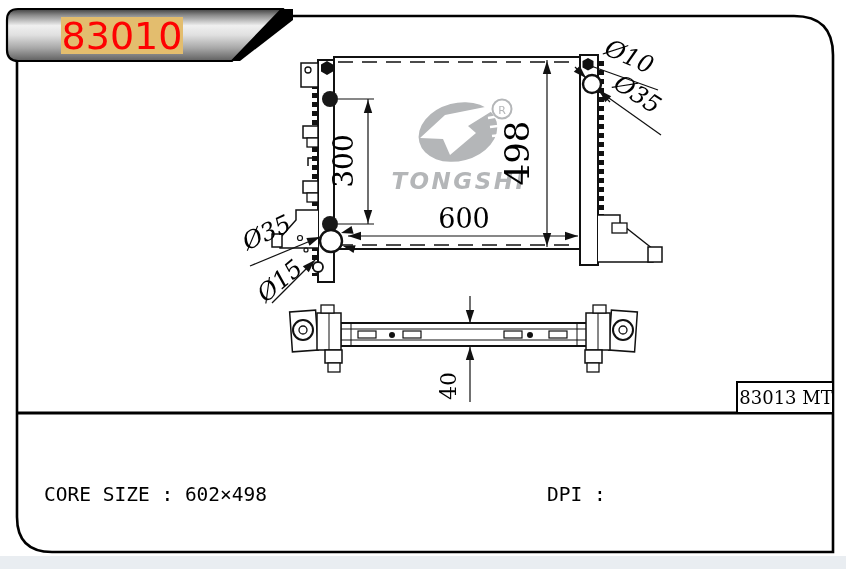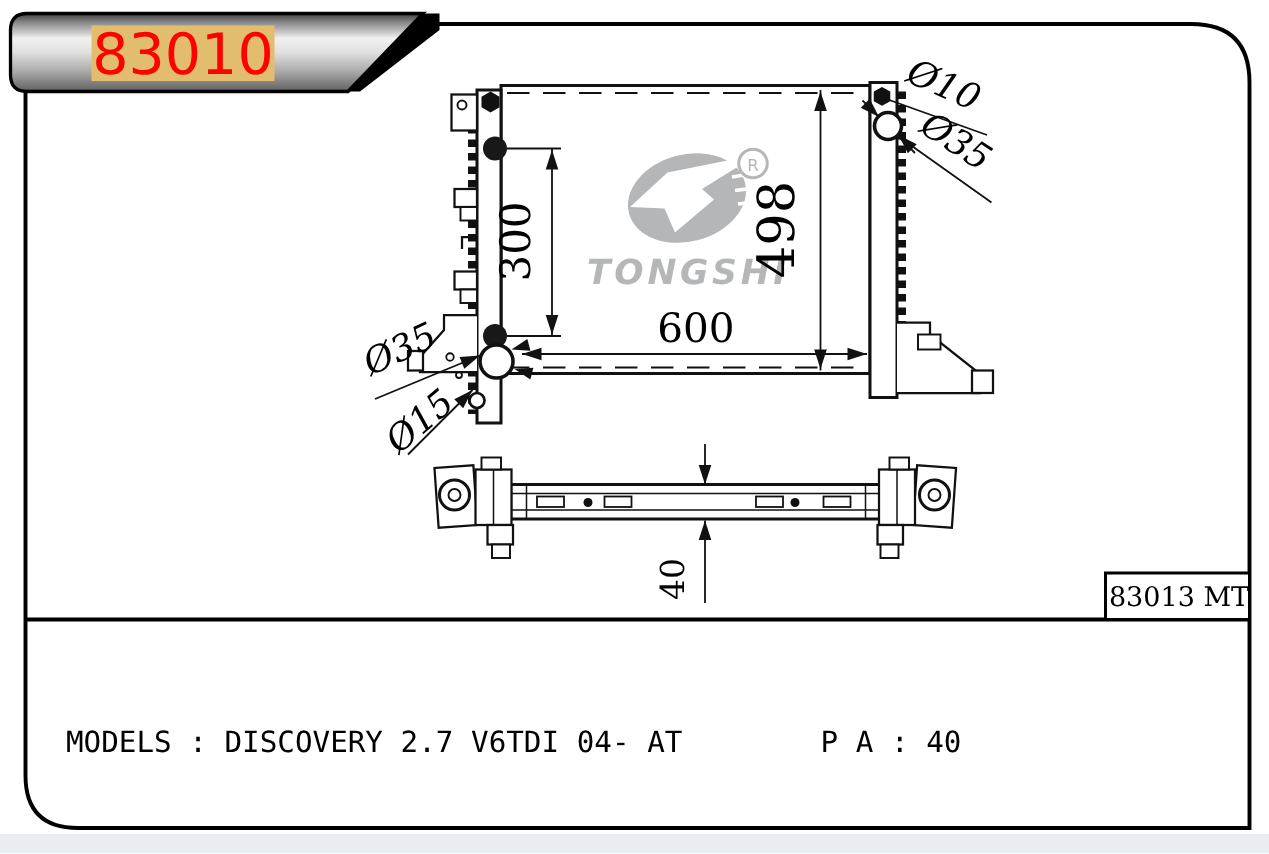--- a/index.html
+++ b/index.html
@@ -168,26 +168,24 @@
       <rect x="586" y="313" width="24" height="37" stroke-width="1.5" fill="#fff"></rect>
       <line x1="598" y1="313" x2="598" y2="350" stroke-width="1"></line>
       <rect x="593" y="305" width="13" height="8" stroke-width="1.3" fill="#fff"></rect>
       <rect x="585" y="350" width="17" height="13" stroke-width="1.5" fill="#fff"></rect>
       <rect x="587" y="363" width="12" height="9" stroke-width="1.3" fill="#fff"></rect>
     </g>
   </g>
 </svg>
 
   <div class="specs specs-left">
-    <div>MODELS : DISCOVERY 2.7 V6TDI 04- AT</div>
     <div>CORE SIZE : 602×498</div>
     
     
   </div>
   <div class="specs specs-right">
-    <div>P A : 40</div>
     <div>DPI :</div>
     
     
   </div>
 
   <div class="bottom-strip"></div>
 </div>
 
 </body></html>

